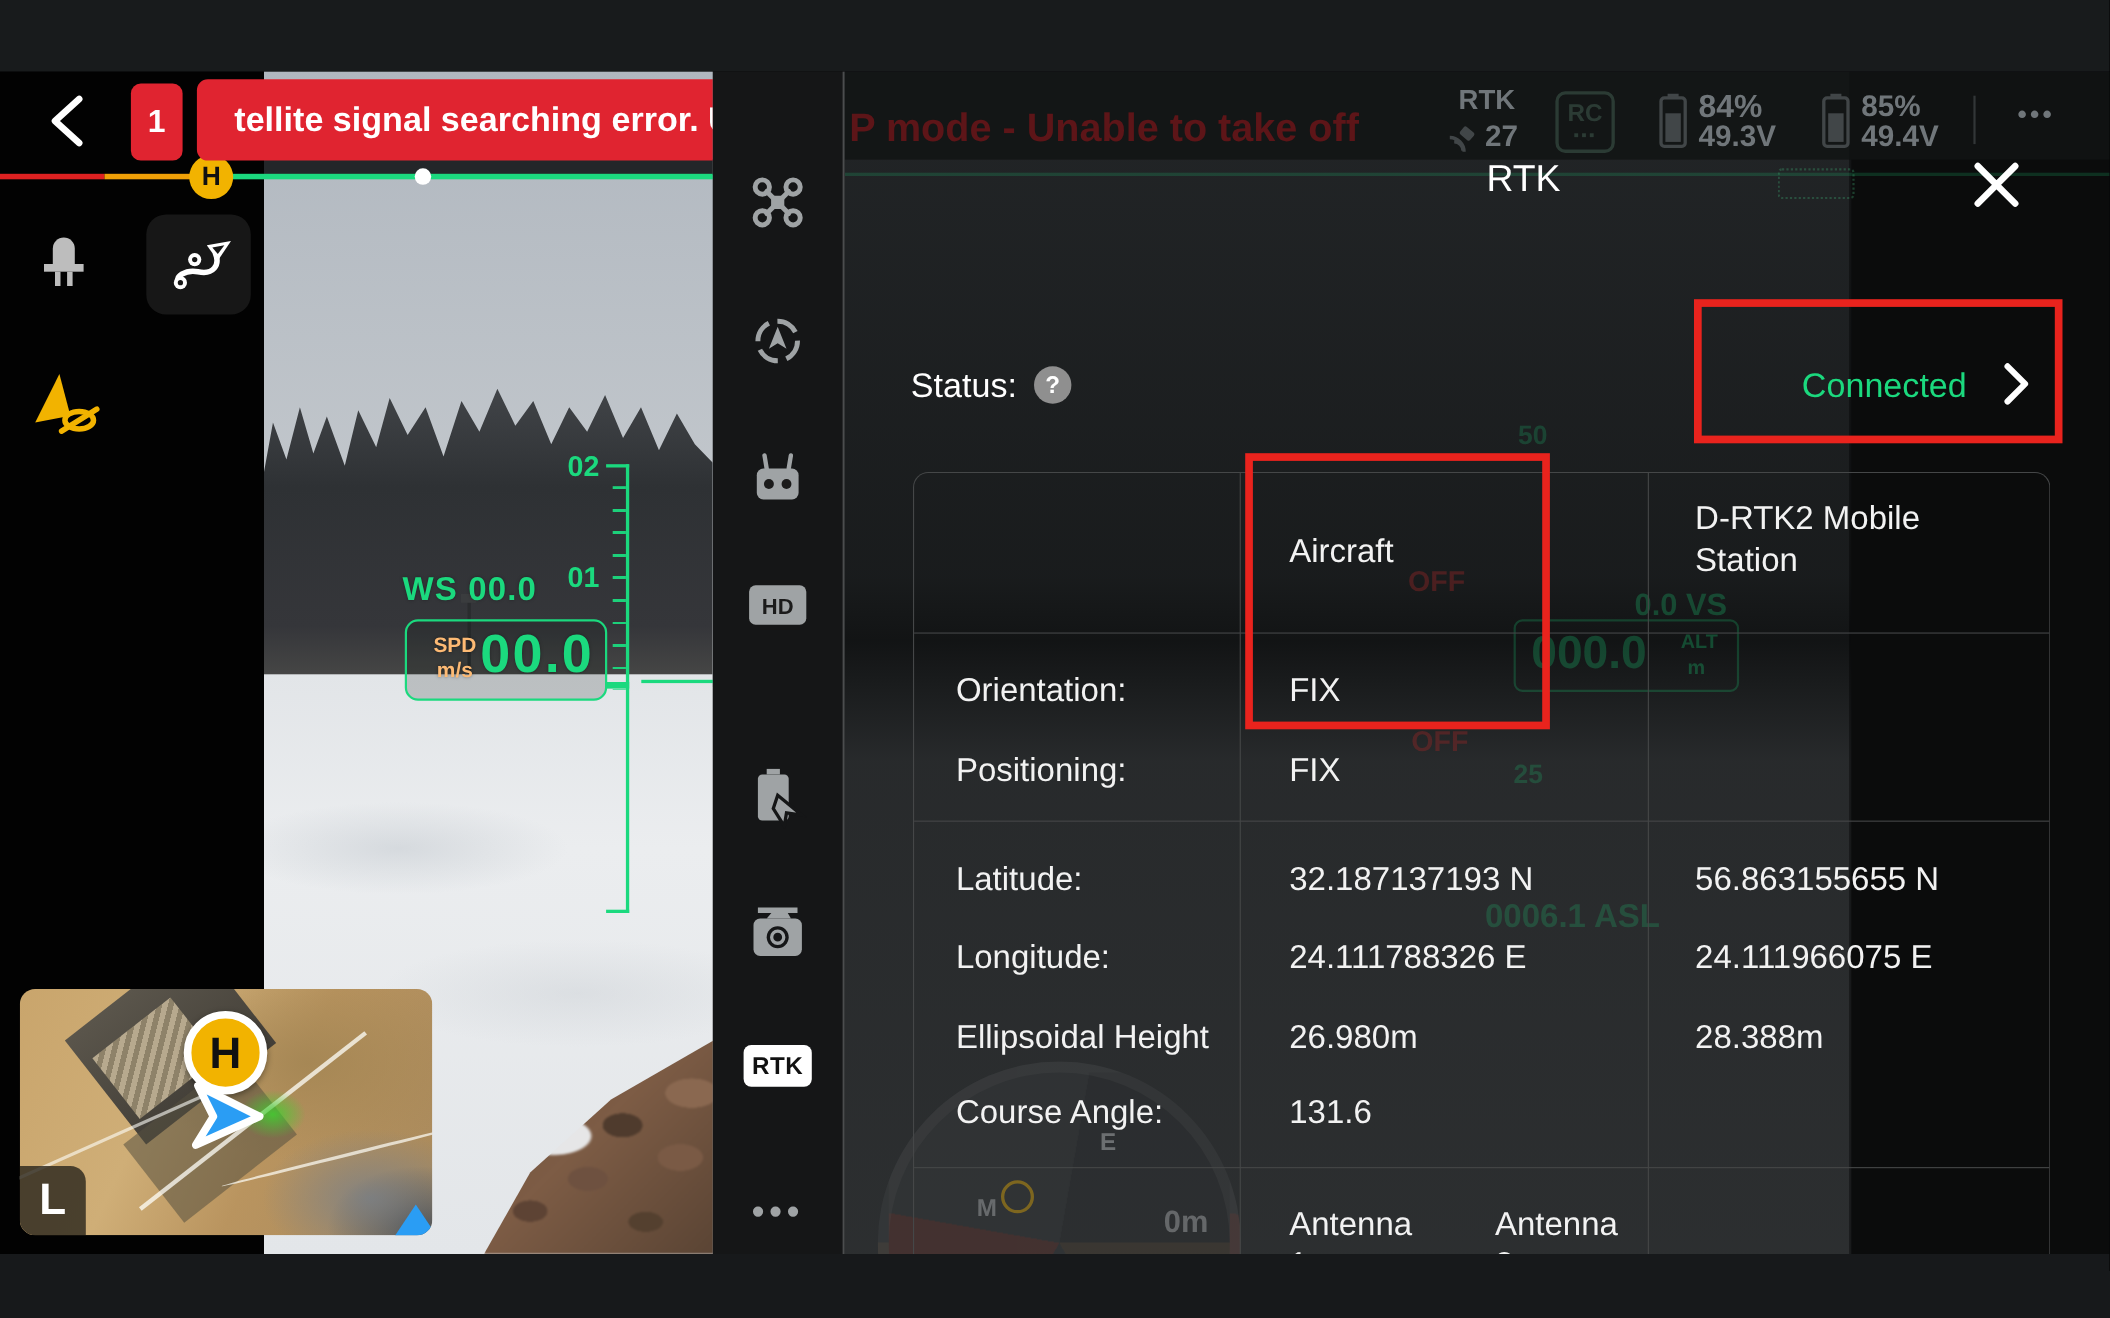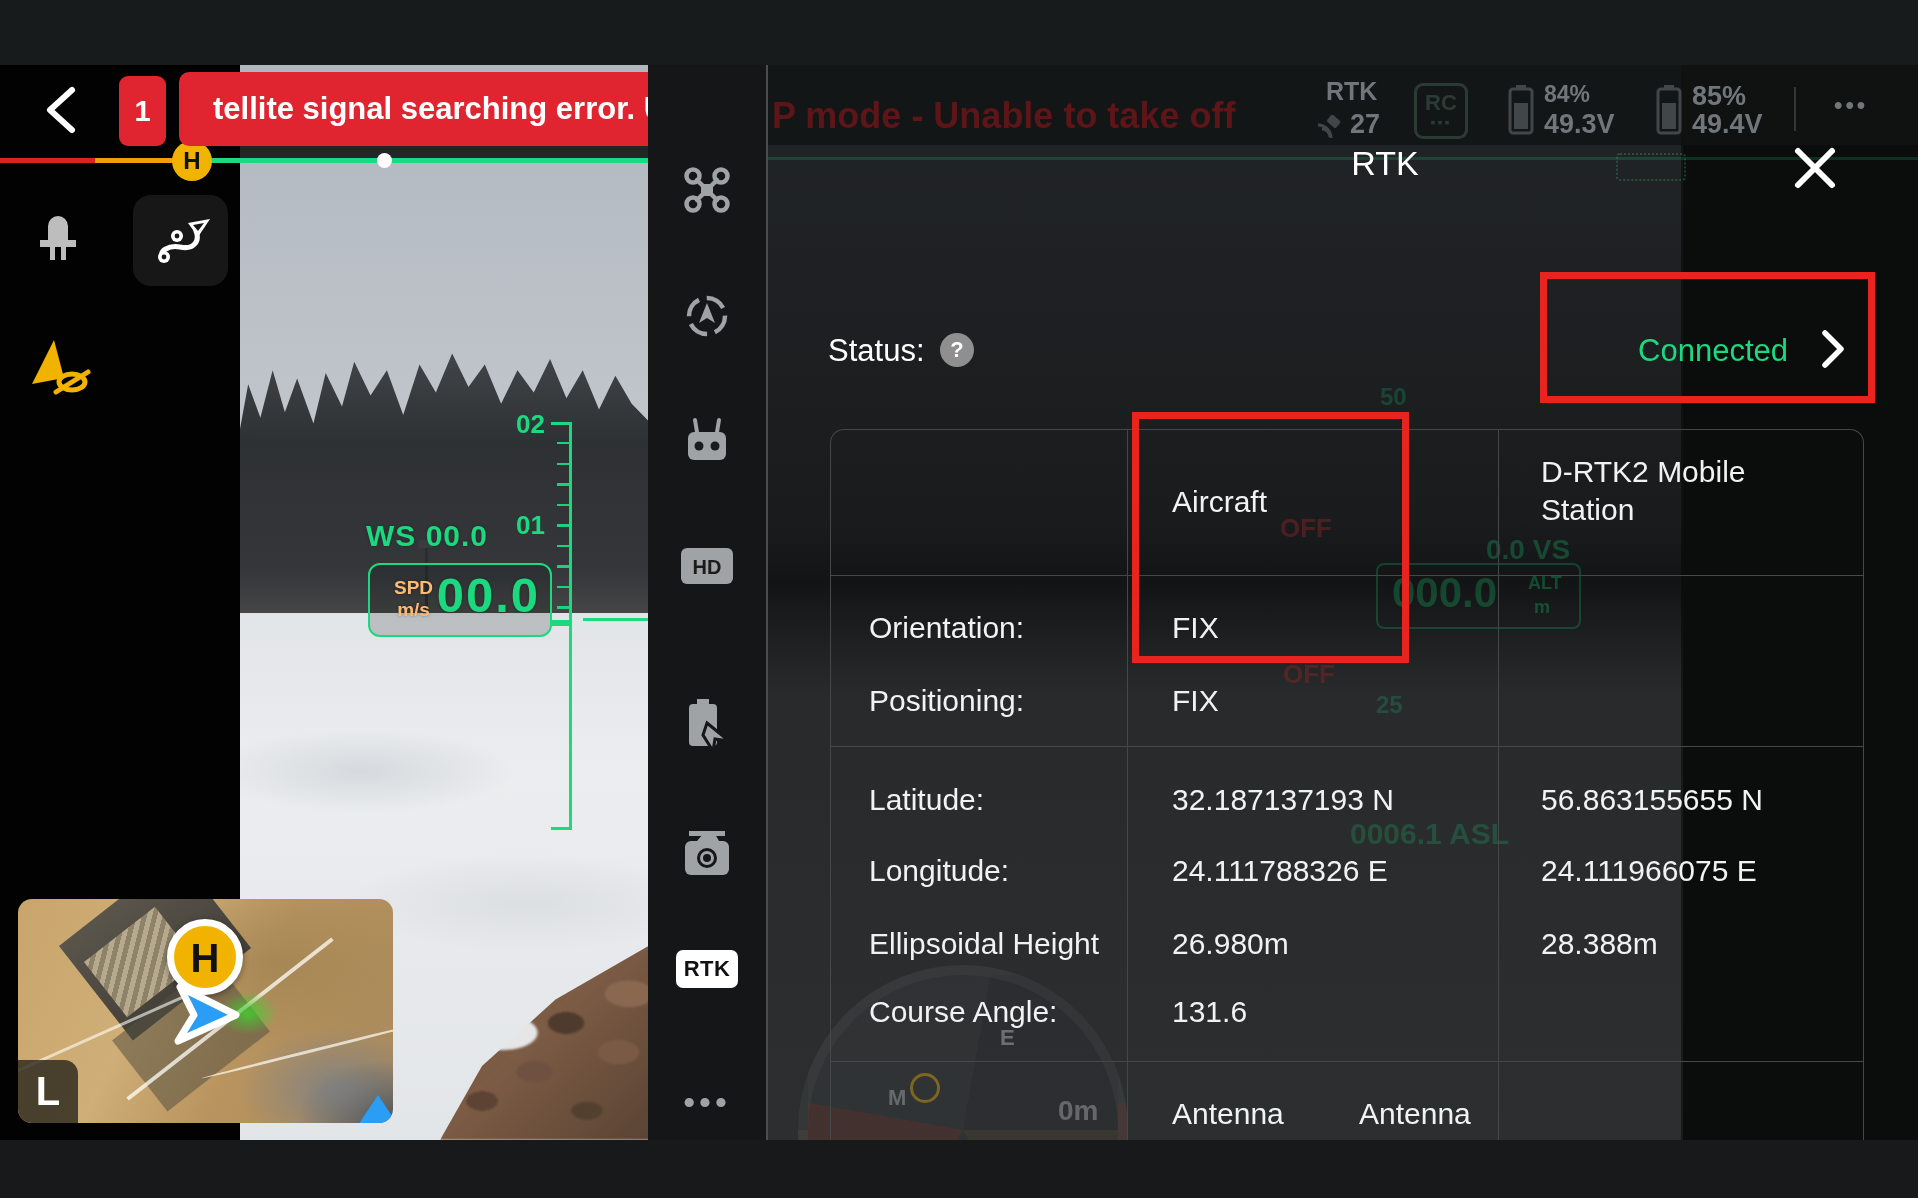--- a/index.html
+++ b/index.html
@@ -97,21 +97,21 @@
   .mm-road2 { position:absolute; left:-30px; top:130px; width:240px; height:3px; background:rgba(255,255,250,.6); transform:rotate(-24deg); }
   .mm-road3 { position:absolute; left:180px; top:150px; width:230px; height:3px; background:rgba(255,255,250,.7); transform:rotate(-14deg); border-radius:50%; }
   .mm-home { position:absolute; left:149px; top:20px; width:76px; height:76px; border-radius:50%; background:#f2b300; border:7px solid #fff; color:#111; font-weight:bold; font-size:40px; text-align:center; line-height:64px; box-shadow:0 2px 6px rgba(0,0,0,.4); }
   .mm-glow { position:absolute; left:200px; top:92px; width:60px; height:44px; background:radial-gradient(closest-side,#3fd12f,rgba(63,209,47,0)); opacity:.85; }
   .mm-arrow { position:absolute; left:150px; top:78px; width:76px; height:76px; }
   .mm-corner { position:absolute; left:0px; top:161px; width:60px; height:63px; background:rgba(40,36,28,.8); border-radius:0 14px 0 14px; color:#fff; font-size:40px; font-weight:bold; text-align:center; line-height:63px; }
   .mm-blue-tri { position:absolute; left:340px; top:196px; width:0; height:0; border-left:20px solid rgba(0,0,0,0); border-right:20px solid rgba(0,0,0,0); border-bottom:30px solid #2a9df4; }
 
   
   .toolbar { left:648px; top:65px; width:120px; height:1075px; background:#151617; border-right:2px solid #4b4d4e; z-index:35; }
-  .tb-item { position:absolute; left:50%; transform:translateX(-50%); width:56px; height:56px; display:flex; align-items:flex-end; justify-content:center; }
+  .tb-item { position:absolute; left:50%; transform:translateX(-50%); width:56px; height:56px; display:flex; align-items:flex-start; justify-content:center; }
   .rtk-badge { position:absolute; left:50%; transform:translateX(-50%); top:885px; width:62px; height:38px; background:#fff; border-radius:7px; color:#111; font-weight:bold; font-size:22px; text-align:center; line-height:38px; letter-spacing:.5px; }
   .tb-dots { position:absolute; left:50%; transform:translateX(-50%); top:1018px; color:#9fa3a5; font-size:34px; letter-spacing:4px; }
 
   
   .panel { left:768px; top:65px; width:1150px; height:1075px; background:#131516; overflow:hidden; z-index:38; }
   .pg-feedlight { position:absolute; left:0; top:80px; width:915px; height:995px; background:linear-gradient(180deg,rgba(105,112,118,.16) 0%,rgba(70,75,78,.12) 38%,rgba(15,16,16,.22) 44%,rgba(165,170,175,.14) 55%,rgba(175,180,184,.16) 100%); }
   .pg-dark-right { position:absolute; left:913px; top:0; width:237px; height:1075px; background:rgba(0,0,0,.42); }
   .pg-topbar { position:absolute; left:0; top:0; width:1150px; height:80px; background:rgba(20,23,24,.6); }
   .pg-greenline { position:absolute; left:0; top:92px; width:1150px; height:3px; background:#1bd97e; opacity:.18; }
   .g-text { position:absolute; font-weight:bold; color:#70767a; }
@@ -312,21 +312,21 @@
     <div class="g-text" style="left:582px; top:44px; font-size:27px;">27</div>
     <div class="abs" style="left:646px; top:18px; width:54px; height:56px; border:3px solid #3f5a4e; border-radius:9px; opacity:.55">
       <div style="color:#3f5a4e; font-weight:bold; font-size:22px; text-align:center; margin-top:4px">RC</div>
       <div style="color:#3f5a4e; font-size:14px; text-align:center; letter-spacing:2px; margin-top:-2px">▪▪▪</div>
     </div>
     <svg class="abs" style="left:740px; top:20px; opacity:.5" width="26" height="50" viewBox="0 0 26 50">
       <rect x="8" y="0" width="10" height="4" fill="#70767a"></rect>
         <rect x="2" y="4" width="22" height="44" rx="3" fill="none" stroke="#70767a" stroke-width="3"></rect>
         <rect x="6" y="18" width="14" height="26" fill="#70767a"></rect>
     </svg>
-    <div class="g-text" style="left:776px; top:16px; font-size:23px;">84%</div>
+    <div class="g-text" style="left:776px; top:16px; font-size:29px;">84%</div>
     <div class="g-text" style="left:776px; top:44px; font-size:27px;">49.3V</div>
     <svg class="abs" style="left:888px; top:20px; opacity:.5" width="26" height="50" viewBox="0 0 26 50">
       <rect x="8" y="0" width="10" height="4" fill="#70767a"></rect>
         <rect x="2" y="4" width="22" height="44" rx="3" fill="none" stroke="#70767a" stroke-width="3"></rect>
         <rect x="6" y="18" width="14" height="26" fill="#70767a"></rect>
     </svg>
     <div class="g-text" style="left:924px; top:16px; font-size:27px;">85%</div>
     <div class="g-text" style="left:924px; top:44px; font-size:27px;">49.4V</div>
     <div class="abs" style="left:1026px; top:22px; width:2px; height:44px; background:#4a4e50; opacity:.6"></div>
     <div class="g-text" style="left:1066px; top:26px; font-size:24px; letter-spacing:3px;">•••</div>

